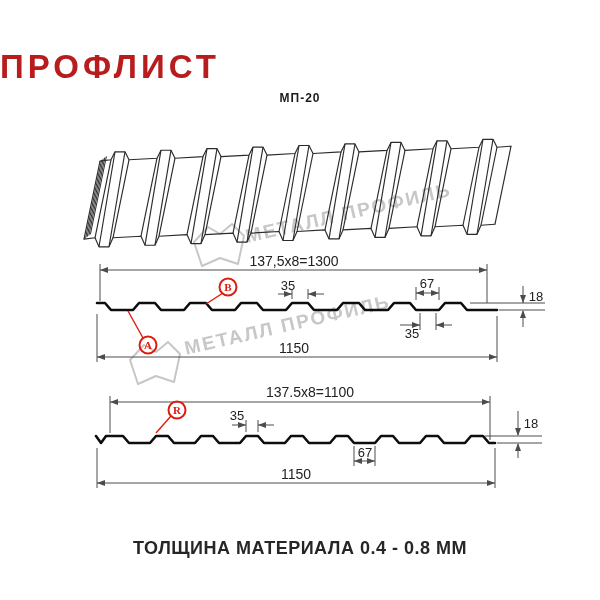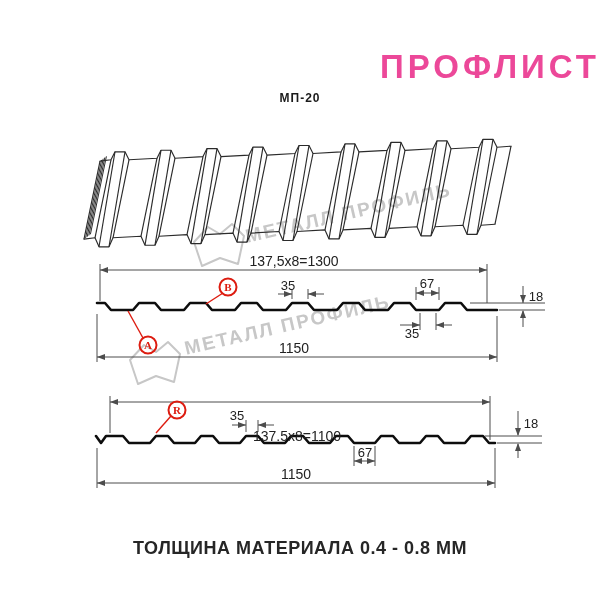--- a/index.html
+++ b/index.html
@@ -1,19 +1,19 @@
 <!DOCTYPE html>
 <html><head>
 <meta charset="utf-8">
 <style>
   html,body{margin:0;padding:0;background:#ffffff;}
   .stage{position:relative;width:600px;height:600px;background:#ffffff;overflow:hidden;
          font-family:"Liberation Sans","DejaVu Sans",sans-serif;color:#1d1d1d;}
-  .title{position:absolute;left:0;top:48px;width:600px;text-align:right;
-         font-size:33px;font-weight:bold;letter-spacing:4px;color:#ec4899;}
+  .title{position:absolute;left:0;top:48px;width:600px;text-align:left;
+         font-size:33px;font-weight:bold;letter-spacing:4px;color:#b91c1c;}
   .subtitle{position:absolute;left:0;top:91px;width:600px;text-align:center;
          font-size:12px;font-weight:600;letter-spacing:1px;color:#1b1b1b;}
   .footer-note{position:absolute;left:0;top:538px;width:600px;text-align:center;
          font-size:18px;font-weight:bold;letter-spacing:0.5px;color:#262626;}
   svg.art{position:absolute;left:0;top:0;z-index:2;}
   .wm-text{position:absolute;z-index:1;color:#c7c7c7;font-weight:bold;font-size:19px;
          letter-spacing:2px;white-space:nowrap;transform:rotate(-13deg);transform-origin:left center;}
   .dim{position:absolute;z-index:3;font-size:13px;color:#222;transform:translate(-50%,-50%);white-space:nowrap;}
   .dim.big{font-size:14px;}
   .marker{position:absolute;z-index:3;width:15px;height:15px;border:2px solid #dd1c10;border-radius:50%;
@@ -164,21 +164,21 @@
   <span class="dim" style="left:412px;top:333px;">35</span>
   <span class="dim big" style="left:294px;top:348px;">1150</span>
 
   <div class="marker" style="left:148px;top:345px;">
     <span>А</span>
   </div>
   <div class="marker" style="left:228px;top:287px;">
     <span>В</span>
   </div>
 
-  <span class="dim big" style="left:297px;top:392px;margin-top:44px;">137.5x8=1100</span>
+  <span class="dim big" style="left:310px;top:392px;">137.5x8=1100</span>
   <span class="dim" style="left:237px;top:415px;">35</span>
   <span class="dim" style="left:531px;top:423px;">18</span>
   <span class="dim" style="left:365px;top:452px;">67</span>
   <span class="dim big" style="left:296px;top:474px;">1150</span>
 
   <div class="marker" style="left:177px;top:410px;">
     <span>R</span>
   </div>
 
   <div class="footer-note">ТОЛЩИНА МАТЕРИАЛА 0.4 - 0.8 ММ</div>

